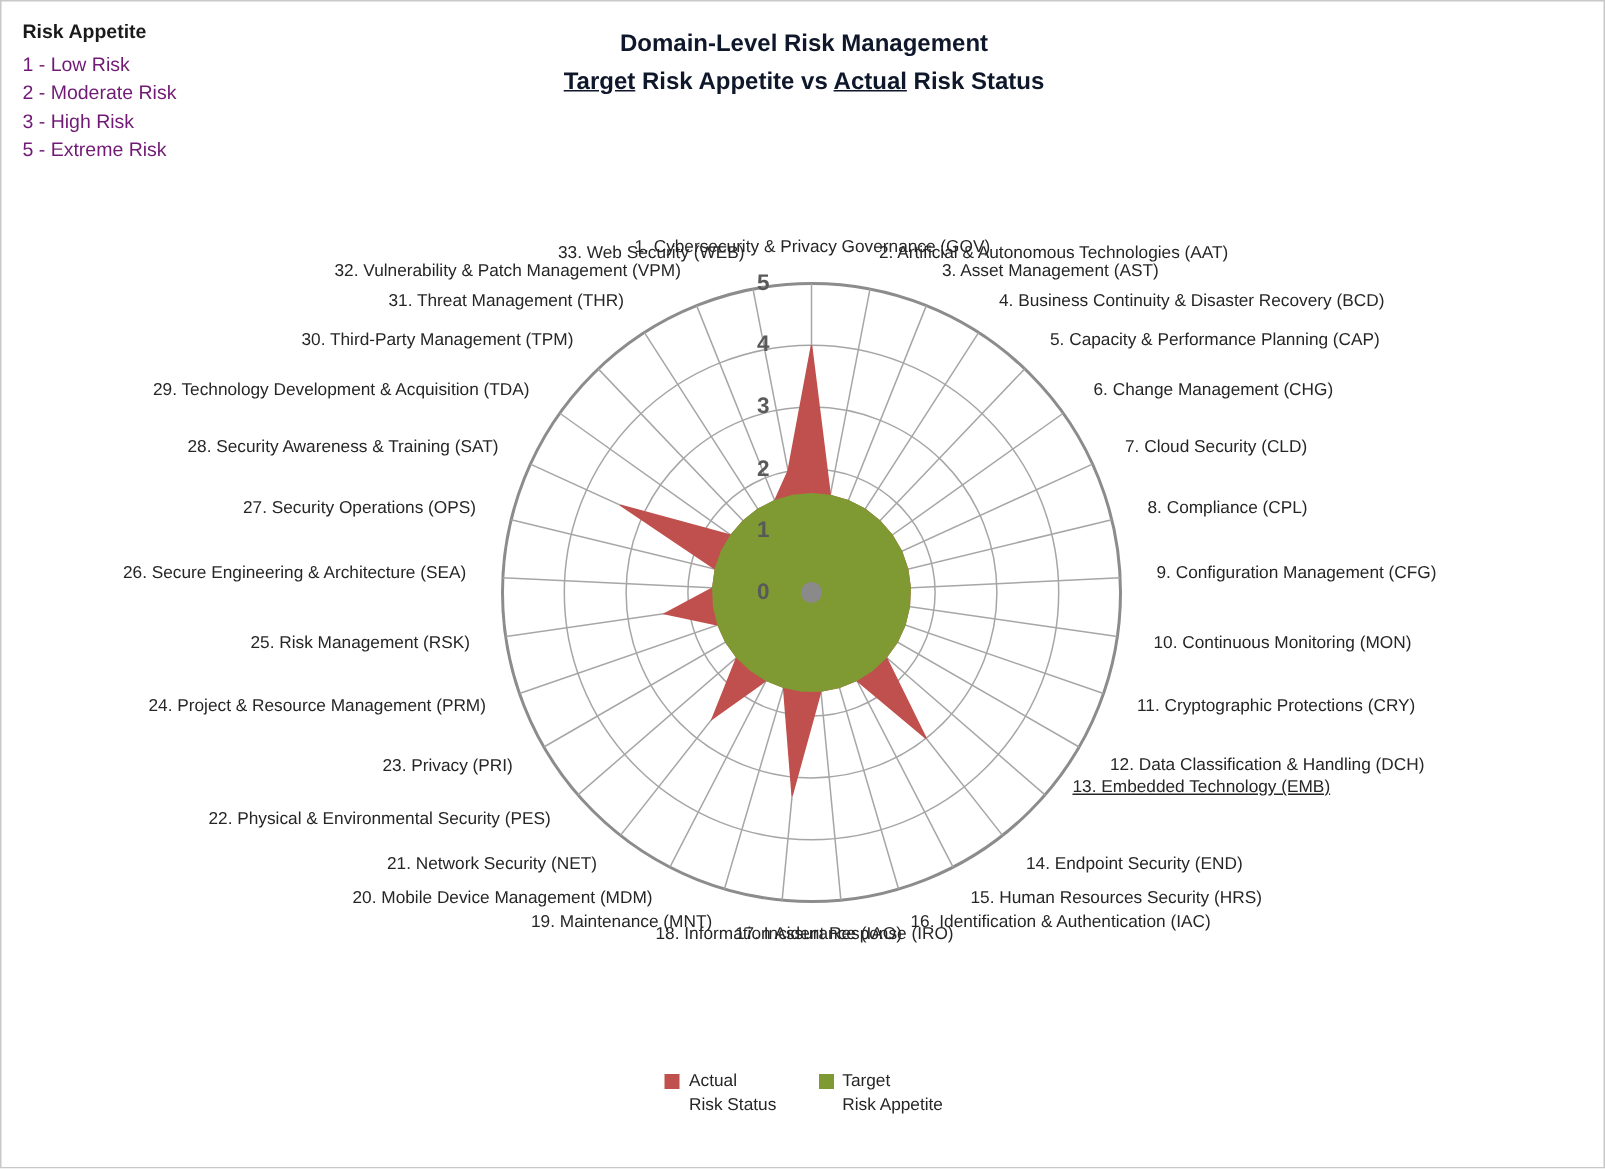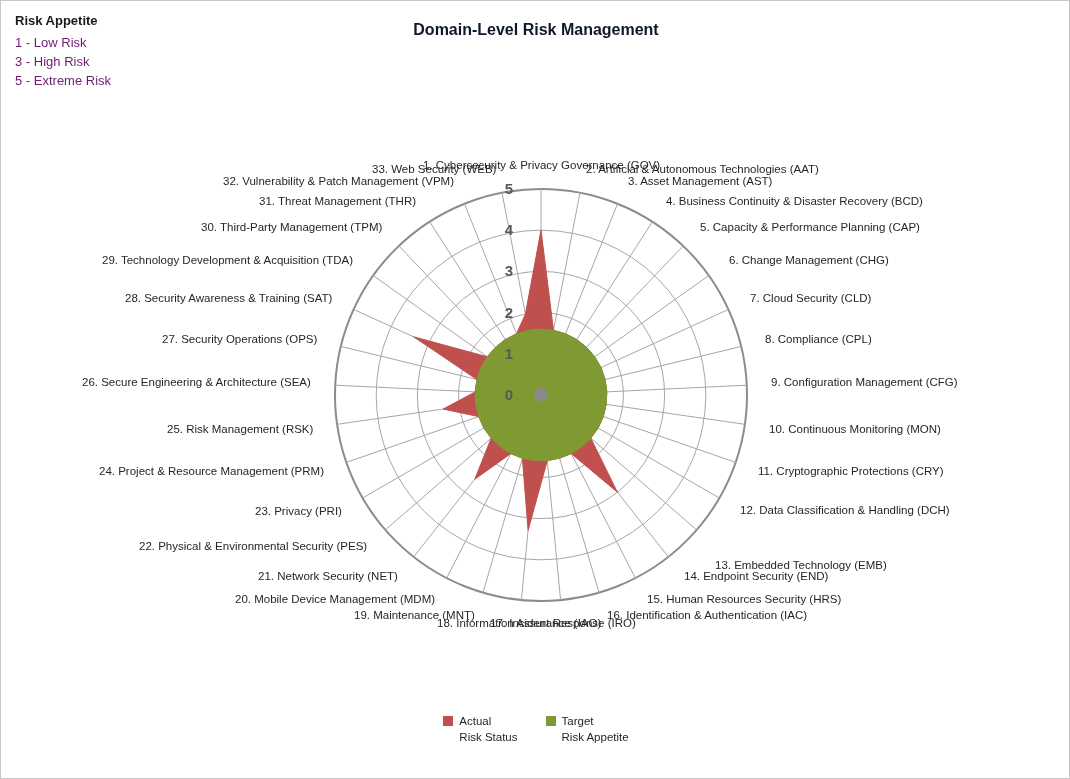--- a/index.html
+++ b/index.html
@@ -115,26 +115,28 @@
   }
 </style>
 </head>
 <body>
 
 <div id="page">
 
   <div id="appetite-key">
     <div class="key-title">Risk Appetite</div>
     <div class="key-item">1 - Low Risk</div>
+    <div class="key-item">2 - Moderate Risk</div>
     <div class="key-item">3 - High Risk</div>
     <div class="key-item">5 - Extreme Risk</div>
   </div>
 
   <div id="chart-title">
     <div>Domain-Level Risk Management</div>
+    <div class="line2"><span class="u">Target</span><span> Risk Appetite vs </span><span class="u">Actual</span><span> Risk Status</span></div>
   </div>
 
   <div id="radar-wrap">
     <svg id="radar-svg" width="1070" height="600">
       <g id="grid-layer">
           <circle cx="540" cy="298" r="41.2" fill="none" stroke="#a6a6a6" stroke-width="1"></circle>
           <circle cx="540" cy="298" r="82.4" fill="none" stroke="#a6a6a6" stroke-width="1"></circle>
           <circle cx="540" cy="298" r="123.6" fill="none" stroke="#a6a6a6" stroke-width="1"></circle>
           <circle cx="540" cy="298" r="164.8" fill="none" stroke="#a6a6a6" stroke-width="1"></circle>
           <circle cx="540" cy="298" r="206" fill="none" stroke="#8c8c8c" stroke-width="2"></circle>
@@ -186,21 +188,21 @@
         <div class="cat-label" style="left: 627px; top: 78px;">3. Asset Management (AST)</div>
         <div class="cat-label" style="left: 665px; top: 98px;">4. Business Continuity &amp; Disaster Recovery (BCD)</div>
         <div class="cat-label" style="left: 699px; top: 124px;">5. Capacity &amp; Performance Planning (CAP)</div>
         <div class="cat-label" style="left: 728px; top: 157px;">6. Change Management (CHG)</div>
         <div class="cat-label" style="left: 749px; top: 195px;">7. Cloud Security (CLD)</div>
         <div class="cat-label" style="left: 764px; top: 236px;">8. Compliance (CPL)</div>
         <div class="cat-label" style="left: 770px; top: 279px;">9. Configuration Management (CFG)</div>
         <div class="cat-label" style="left: 768px; top: 326px;">10. Continuous Monitoring (MON)</div>
         <div class="cat-label" style="left: 757px; top: 368px;">11. Cryptographic Protections (CRY)</div>
         <div class="cat-label" style="left: 739px; top: 407px;">12. Data Classification &amp; Handling (DCH)</div>
-        <div class="cat-label" style="left: 714px; top: 462px;">13. Embedded Technology  (EMB)</div>
+        <div class="cat-label" style="left: 714px; top: 422px; text-decoration: underline;">13. Embedded Technology  (EMB)</div>
         <div class="cat-label" style="left: 683px; top: 473px;">14. Endpoint Security (END)</div>
         <div class="cat-label" style="left: 646px; top: 496px;">15. Human Resources Security (HRS)</div>
         <div class="cat-label" style="left: 606px; top: 512px;">16. Identification &amp; Authentication (IAC)</div>
         <div class="cat-label" style="left: 489px; top: 520px;">17. Incident Response (IRO)</div>
         <div class="cat-label" style="left: 436px; top: 520px;">18. Information Assurance (IAO)</div>
         <div class="cat-label" style="left: 353px; top: 512px;">19. Maintenance (MNT)</div>
         <div class="cat-label" style="left: 234px; top: 496px;">20. Mobile Device Management (MDM)</div>
         <div class="cat-label" style="left: 257px; top: 473px;">21. Network Security (NET)</div>
         <div class="cat-label" style="left: 138px; top: 443px;">22. Physical &amp; Environmental Security (PES)</div>
         <div class="cat-label" style="left: 254px; top: 408px;">23. Privacy (PRI)</div>

